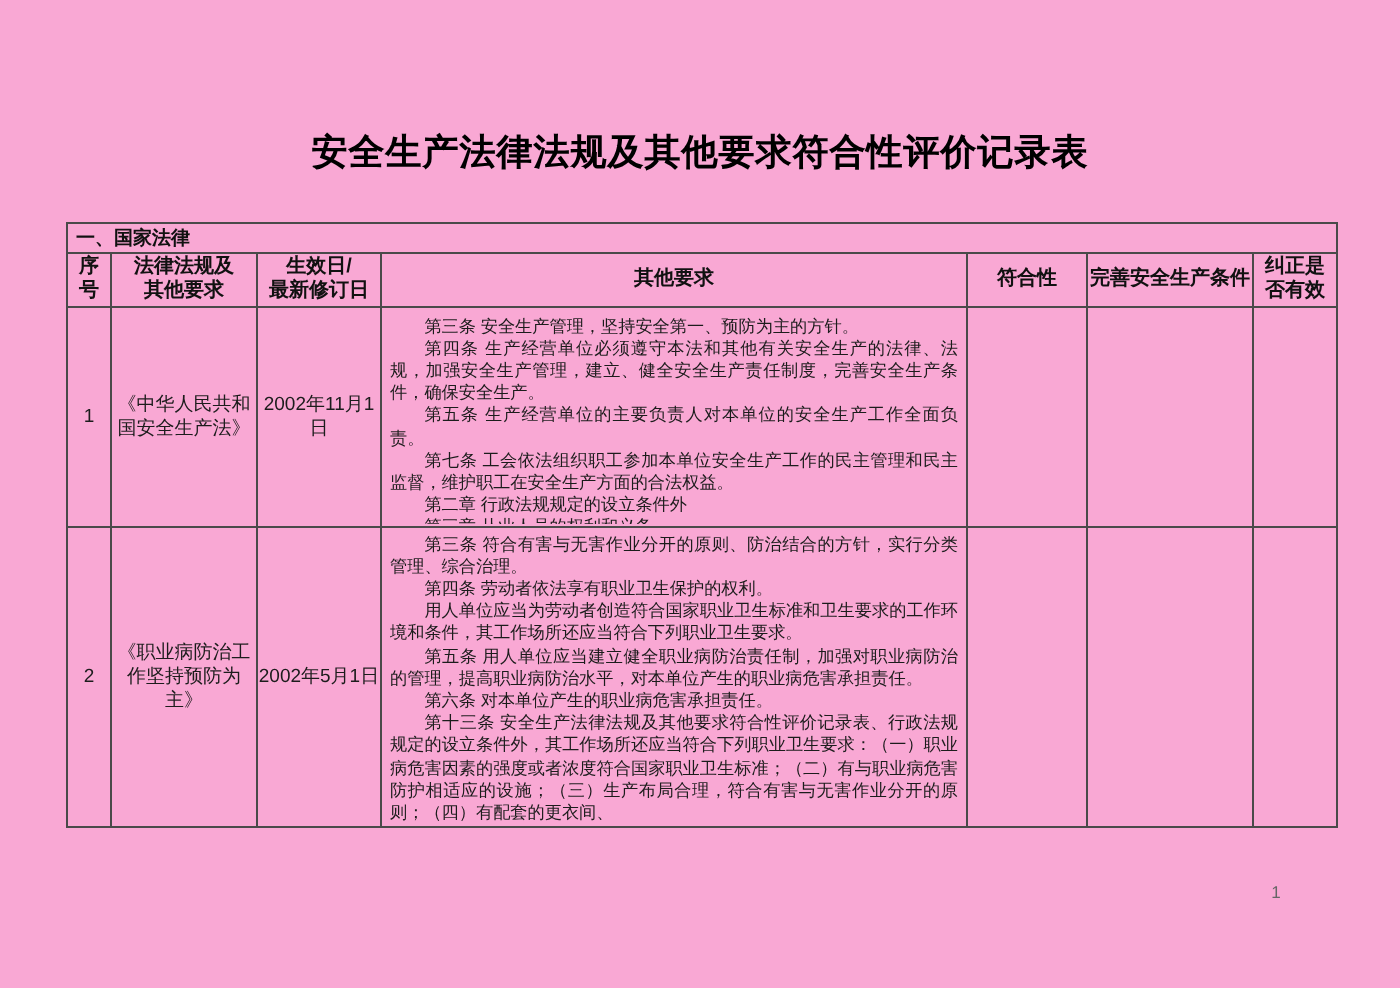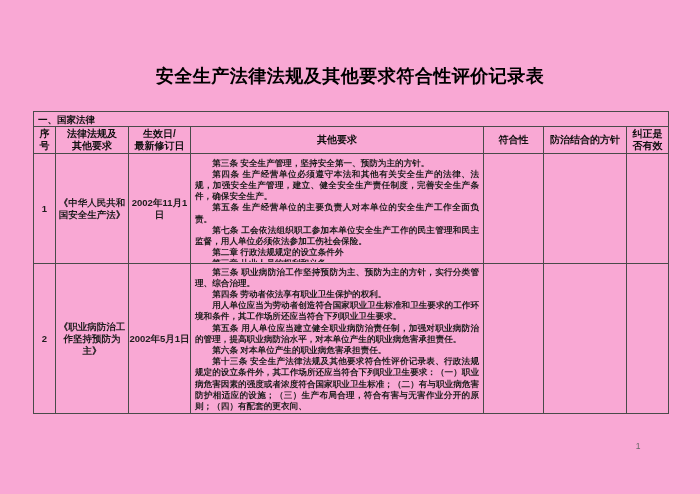--- a/index.html
+++ b/index.html
@@ -30,21 +30,20 @@
     top: 111px; left: 33px;
     width: 635px;
     border-collapse: collapse;
     table-layout: fixed;
     border-radius: 32px;
   }
   table.record-table td, table.record-table th {
     border: 1px solid #4a4a4a;
     padding: 0;
     overflow: hidden;
-    font-weight: bold;
   }
   tr.section-row td {
     height: 13px;
     font-size: 9.5px;
     font-weight: bold;
     color: #111;
     padding: 1px 3px 0 4px;
     line-height: 12px;
   }
   tr.header-row th {
@@ -116,51 +115,51 @@
 
     <tr class="header-row">
       <th>序
 号</th>
       <th>法律法规及
 其他要求</th>
       <th>生效日/
 最新修订日</th>
       <th>其他要求</th>
       <th>符合性</th>
-      <th>防治结合的方针</th>
+      <th>完善安全生产条件</th>
       <th>纠正是
 否有效</th>
     </tr>
 
     <tr class="data-row row-1">
       <td class="c-center">1</td>
       <td class="c-center">《中华人民共和国安全生产法》</td>
       <td class="c-center">2002年11月1日</td>
       <td class="c-clauses">
         <div class="clauses-box h1">
               <p>第三条 安全生产管理，坚持安全第一、预防为主的方针。</p>
               <p>第四条 生产经营单位必须遵守本法和其他有关安全生产的法律、法规，加强安全生产管理，建立、健全安全生产责任制度，完善安全生产条件，确保安全生产。</p>
               <p>第五条 生产经营单位的主要负责人对本单位的安全生产工作全面负责。</p>
-              <p>第七条 工会依法组织职工参加本单位安全生产工作的民主管理和民主监督，用人单位必须依法参加工伤社会保险。</p>
+              <p>第七条 工会依法组织职工参加本单位安全生产工作的民主管理和民主监督，维护职工在安全生产方面的合法权益。</p>
               <p>第二章 行政法规规定的设立条件外</p>
               <p>第三章 从业人员的权利和义务</p>
             </div>
       </td>
       <td class="c-center"></td>
       <td class="c-center"></td>
       <td class="c-center"></td>
     </tr>
 
     <tr class="data-row row-2">
       <td class="c-center">2</td>
       <td class="c-center">《职业病防治工作坚持预防为主》</td>
       <td class="c-center">2002年5月1日</td>
       <td class="c-clauses">
         <div class="clauses-box h2">
-              <p>第三条 职业病防治工作坚持预防为主、预防为主的方针，实行分类管理、综合治理。</p>
+              <p>第三条 符合有害与无害作业分开的原则、防治结合的方针，实行分类管理、综合治理。</p>
               <p>第四条 劳动者依法享有职业卫生保护的权利。</p>
               <p>用人单位应当为劳动者创造符合国家职业卫生标准和卫生要求的工作环境和条件，其工作场所还应当符合下列职业卫生要求。</p>
               <p>第五条 用人单位应当建立健全职业病防治责任制，加强对职业病防治的管理，提高职业病防治水平，对本单位产生的职业病危害承担责任。</p>
               <p>第六条 对本单位产生的职业病危害承担责任。</p>
               <p>第十三条 安全生产法律法规及其他要求符合性评价记录表、行政法规规定的设立条件外，其工作场所还应当符合下列职业卫生要求：（一）职业病危害因素的强度或者浓度符合国家职业卫生标准；（二）有与职业病危害防护相适应的设施；（三）生产布局合理，符合有害与无害作业分开的原则；（四）有配套的更衣间、</p>
             </div>
       </td>
       <td class="c-center"></td>
       <td class="c-center"></td>
       <td class="c-center"></td>

